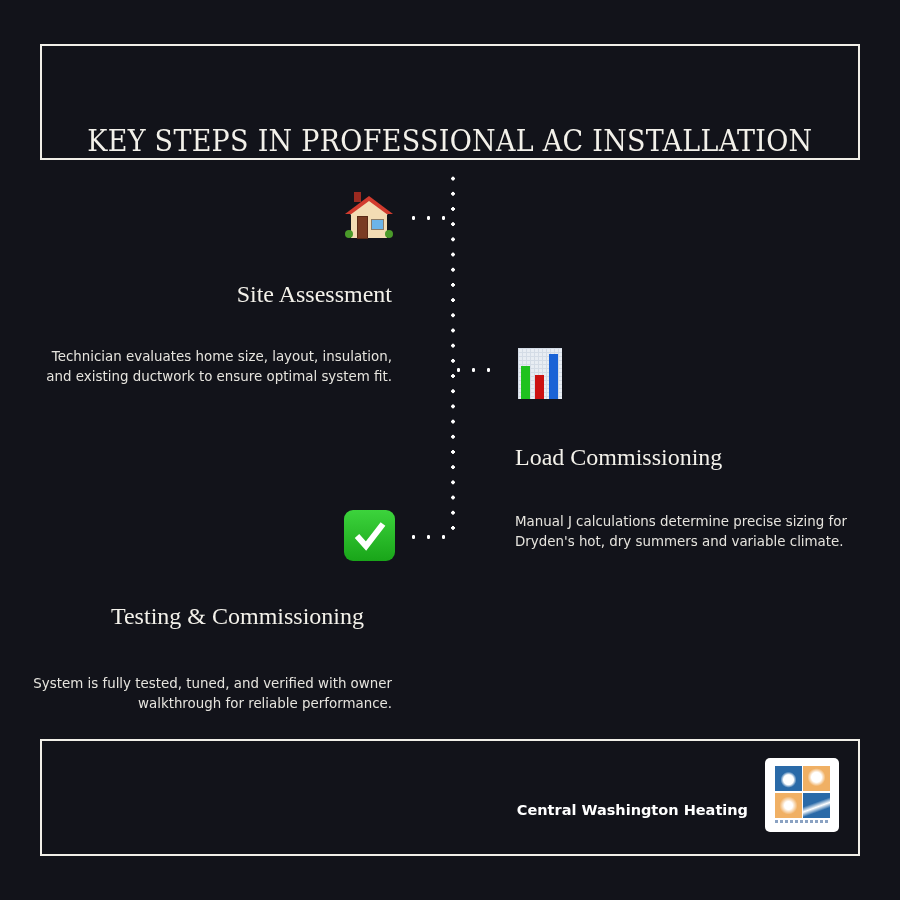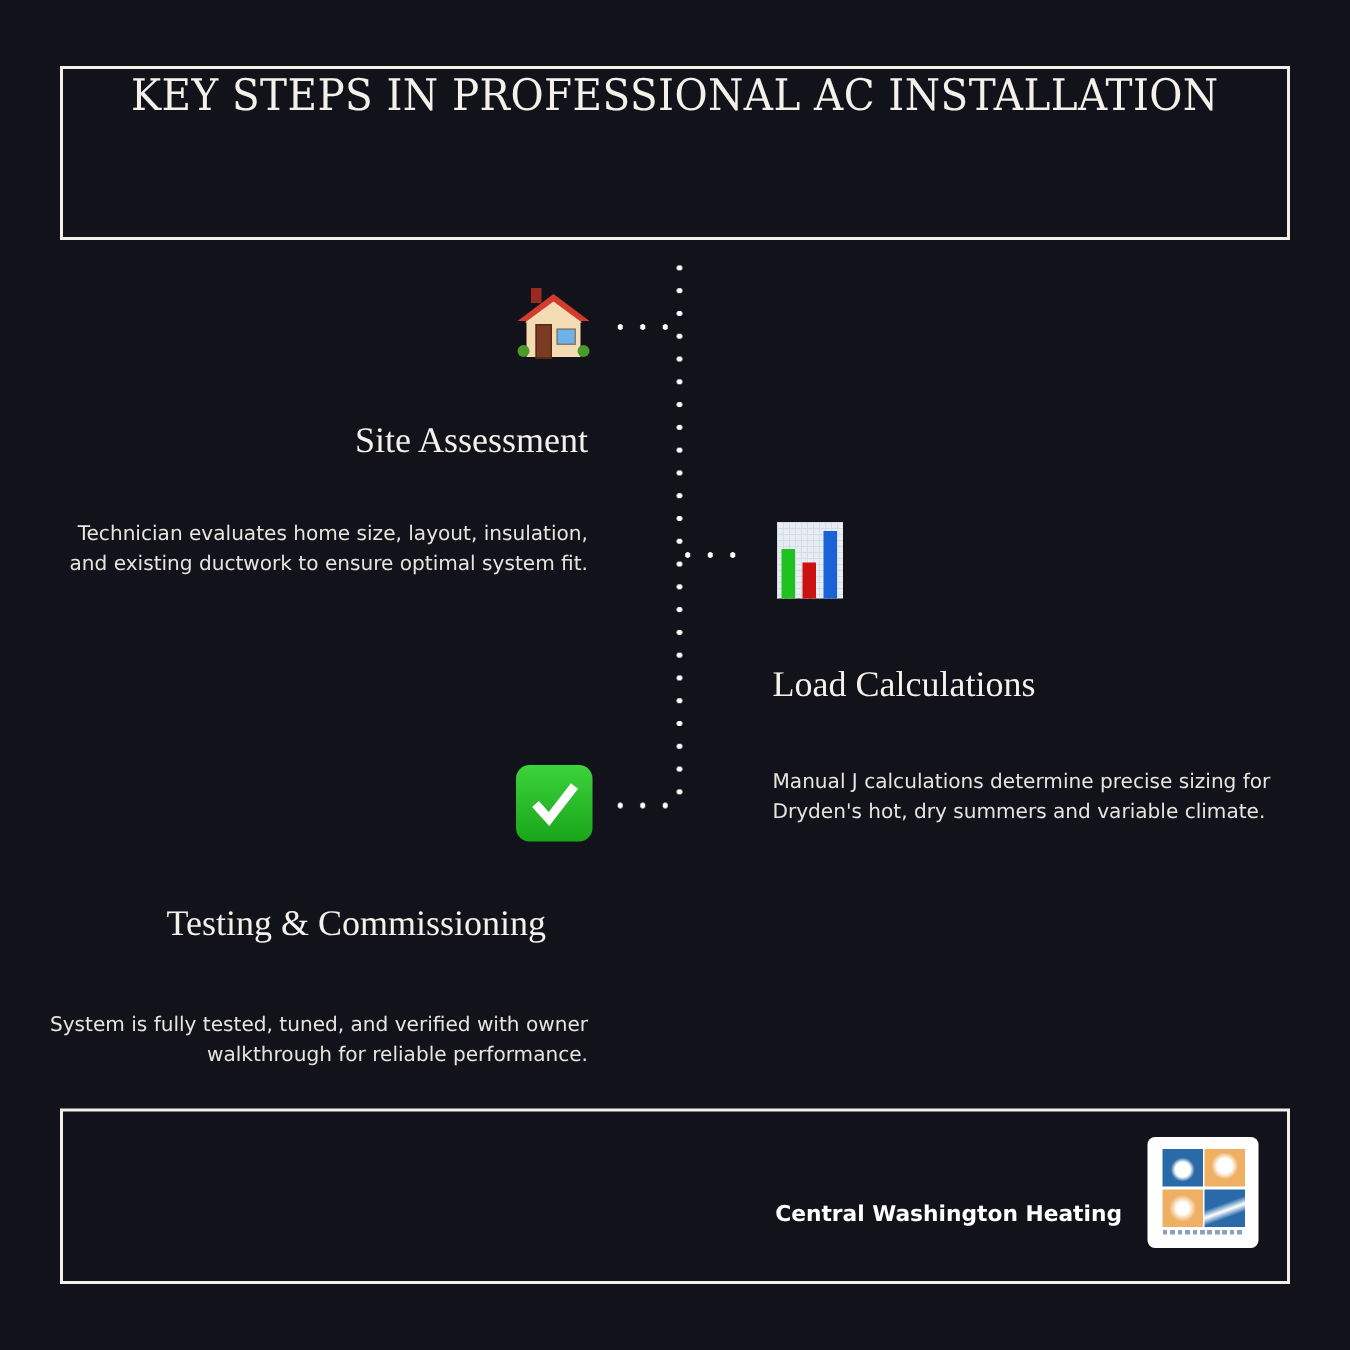--- a/index.html
+++ b/index.html
@@ -15,21 +15,21 @@
       color: #f3f1ea;
     }
     .title-box {
       position: absolute;
       left: 40px;
       top: 44px;
       width: 816px;
       height: 112px;
       border: 2px solid #f1efe8;
       display: flex;
-      align-items: flex-start;
+      align-items: flex-end;
       justify-content: center;
     }
     .title-text {
       font-family: "DejaVu Serif", "Liberation Serif", serif;
       font-size: 29px;
       letter-spacing: 0.3px;
       color: #f3f1ea;
       white-space: nowrap;
       transform: scaleX(0.93);
     }
@@ -255,21 +255,21 @@
   <div class="bush-r"></div>
 </div>
 <div class="step-title right-align" style="right:508px; top:281px;">Site Assessment</div>
 <div class="step-desc right-align" style="right:508px; top:319px; width:360px;">Technician evaluates home size, layout, insulation, and existing ductwork to ensure optimal system fit.</div>
 
 <div class="chart-icon">
   <div class="bar" style="left:3px; height:33px; background:#1fc21f;"></div>
   <div class="bar" style="left:17px; height:24px; background:#cc1111;"></div>
   <div class="bar" style="left:31px; height:45px; background:#1a63d6;"></div>
 </div>
-<div class="step-title" style="left:515px; top:444px;">Load Calculations</div>
+<div class="step-title" style="left:515px; top:444px;">Load Commissioning</div>
 <div class="step-desc" style="left:515px; top:484px; width:350px;">Manual J calculations determine precise sizing for Dryden's hot, dry summers and variable climate.</div>
 
 <div class="check-icon">
   <svg viewBox="0 0 36 36">
     <path d="M5 18 L14 28 L31 6" fill="none" stroke="#ffffff" stroke-width="6" stroke-linejoin="miter" stroke-linecap="butt"></path>
   </svg>
 </div>
 <div class="step-title right-align" style="right:536px; top:603px;">Testing &amp; Commissioning</div>
 <div class="step-desc right-align" style="right:508px; top:646px; width:360px;">System is fully tested, tuned, and verified with owner walkthrough for reliable performance.</div>
 

